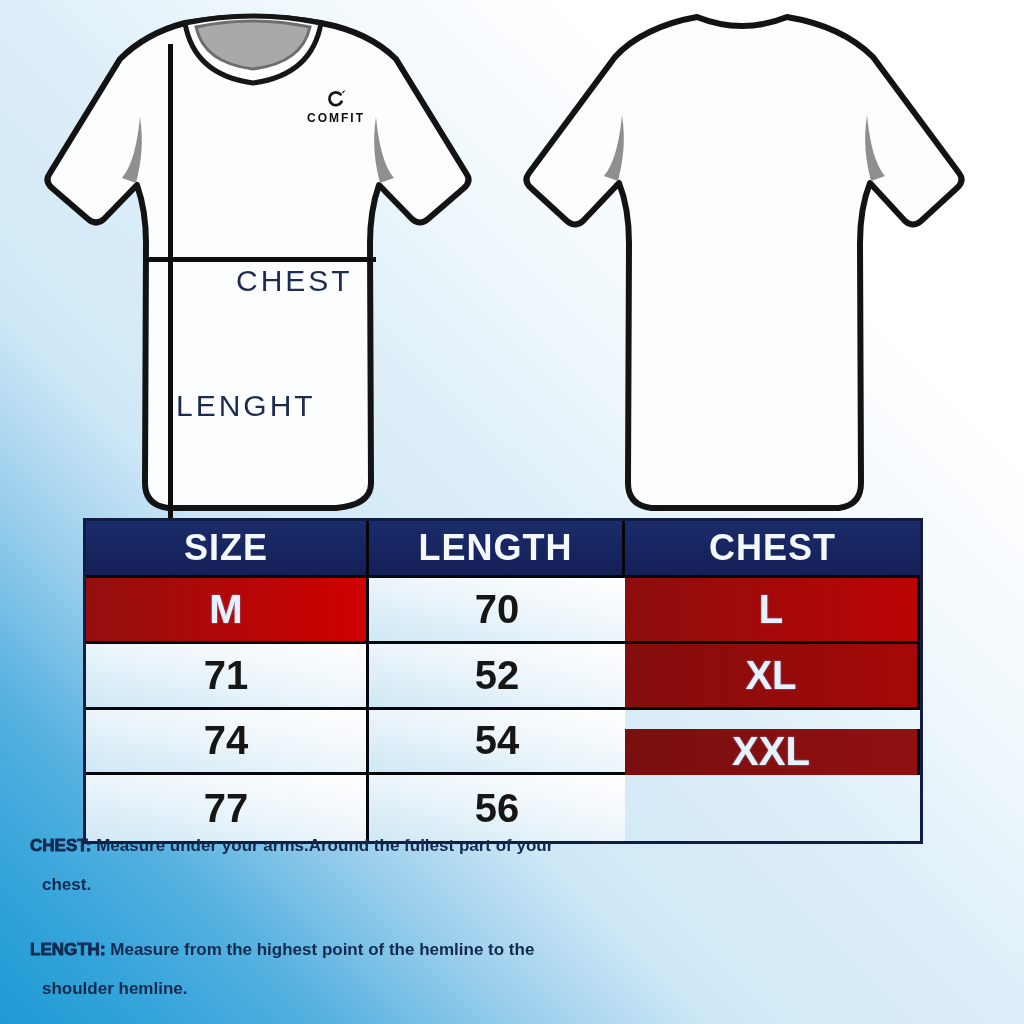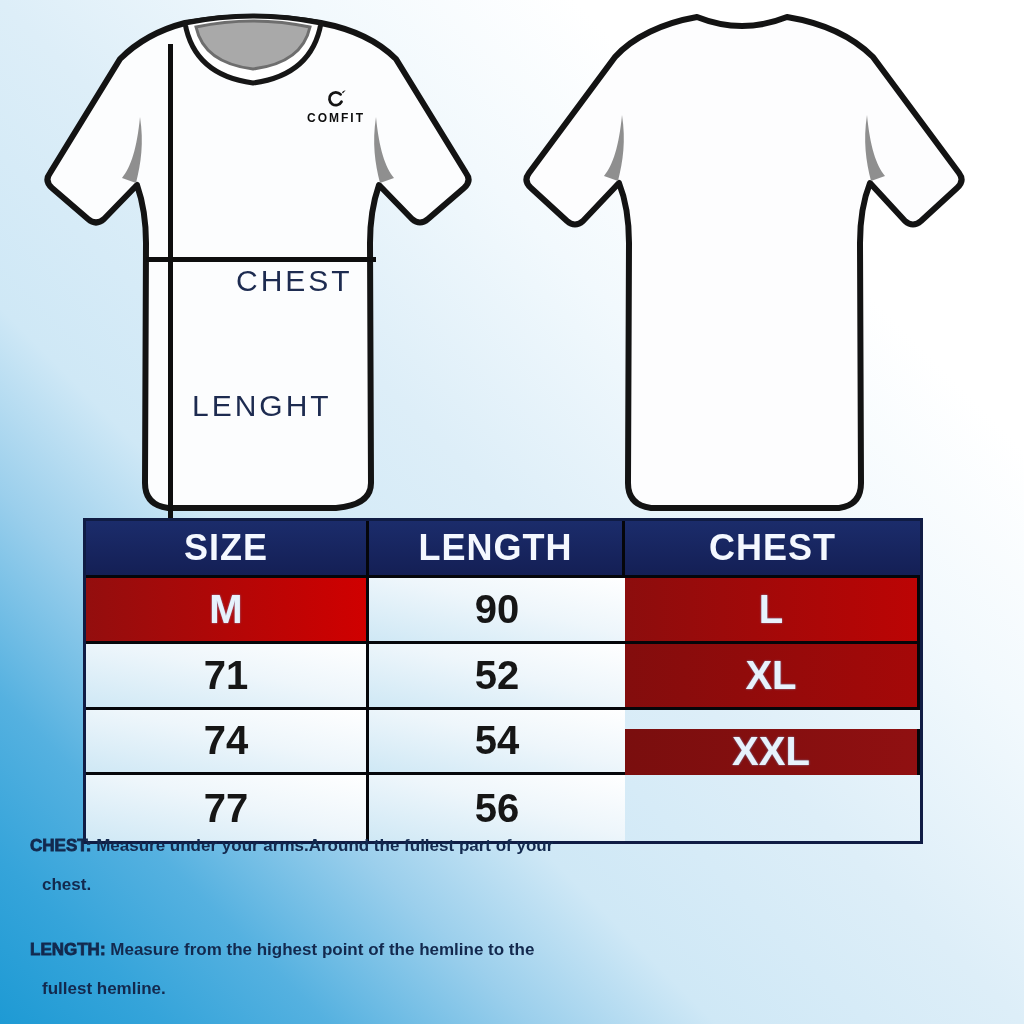--- a/index.html
+++ b/index.html
@@ -17,21 +17,21 @@
   
   .measure-line{position:absolute;background:#0e0e0e;}
   #length-line{left:168px;top:44px;width:5px;height:474px;}
   #chest-line{left:146px;top:257px;width:230px;height:5px;}
   
   .shirt-label{
     position:absolute;color:#1d2b50;font-size:30px;font-weight:400;
     letter-spacing:3px;white-space:nowrap;
   }
   #chest-label{left:236px;top:264px;}
-  #length-label{left:192px;top:389px;}
+  #length-label{left:176px;top:389px;}
   
   .logo{position:absolute;left:297px;top:88px;width:78px;text-align:center;}
   .logo svg{display:block;margin:0 auto;}
   .logo-text{
     font-size:12px;font-weight:700;letter-spacing:2px;color:#0d0d0d;
     margin-top:1px;white-space:nowrap;
   }
   
   .size-table{
     position:absolute;left:83px;top:518px;width:840px;height:326px;
@@ -107,21 +107,21 @@
 
 <div id="chest-label" class="shirt-label">CHEST</div>
 <div id="length-label" class="shirt-label">LENGHT</div>
 
 <div class="size-table">
   <div class="cell header">SIZE</div>
   <div class="cell header">LENGTH</div>
   <div class="cell header col-last">CHEST</div>
 
   <div class="cell size-name red-m">M</div>
-  <div class="cell value col-last">90</div>
+  <div class="cell value col-last">70</div>
 
   <div class="cell size-name red-l">L</div>
   <div class="cell value">71</div>
   <div class="cell value col-last">52</div>
 
   <div class="cell size-name red-xl">XL</div>
   <div class="cell value">74</div>
   <div class="cell value col-last">54</div>
 
   <div class="cell size-name red-xxl row-last">XXL</div>
@@ -129,15 +129,15 @@
   <div class="cell value col-last row-last">56</div>
 </div>
 
 <div class="notes">
   <div class="note">
     <div class="note-line"><span class="note-label">CHEST:</span> <span>Measure under your arms.Around the fullest part of your</span></div>
     <div class="note-line-wrap">chest.</div>
   </div>
   <div class="note">
     <div class="note-line"><span class="note-label">LENGTH:</span> <span>Measure from the highest point of the hemline to the</span></div>
-    <div class="note-line-wrap">fullest hemline.</div>
+    <div class="note-line-wrap">shoulder hemline.</div>
   </div>
 </div>
 
 </body></html>

